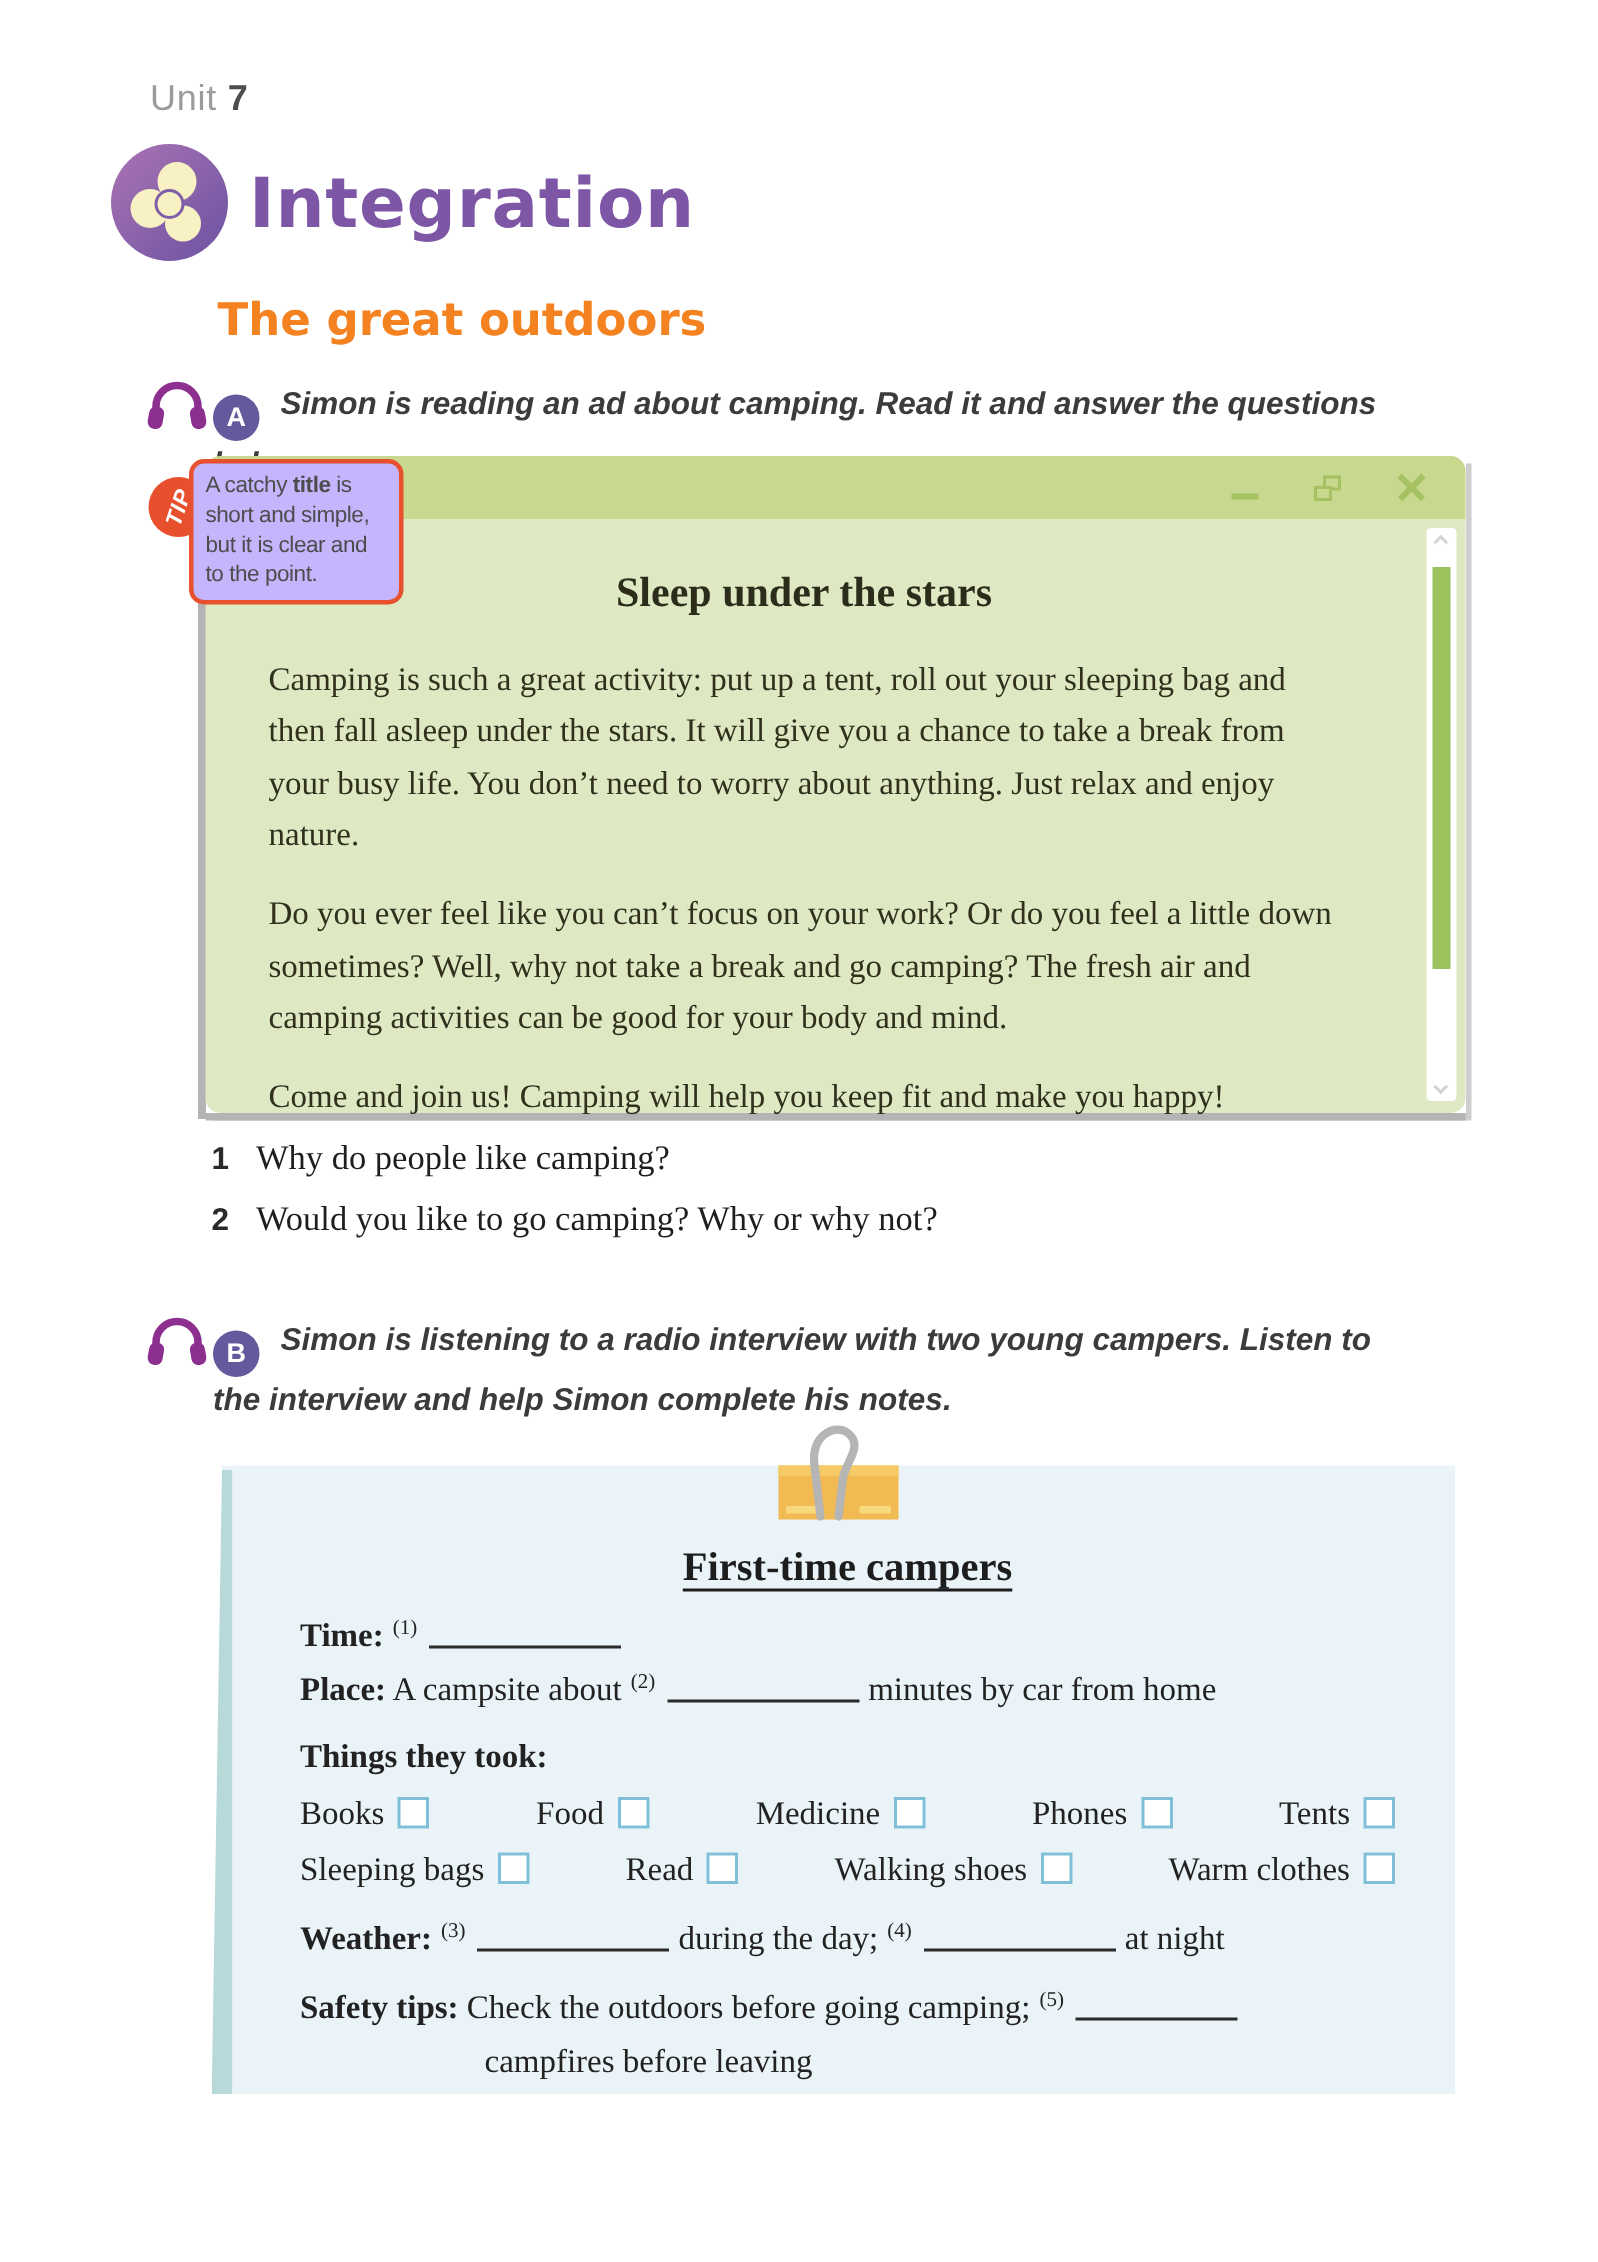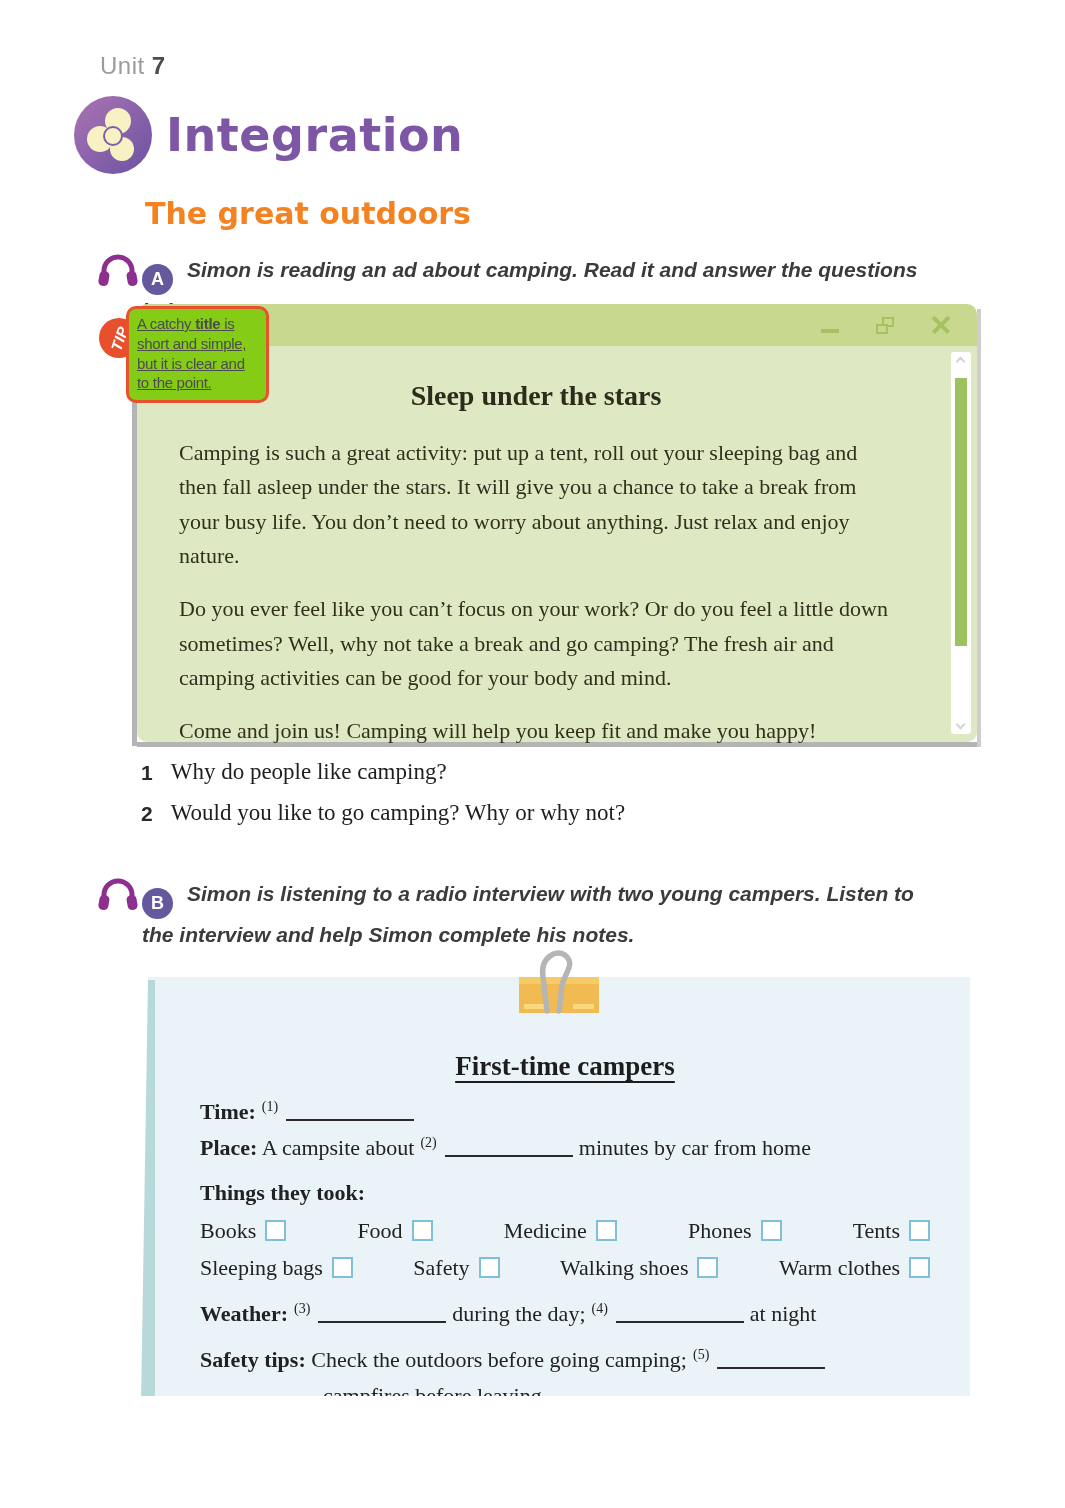--- a/index.html
+++ b/index.html
@@ -53,39 +53,39 @@
                   border-right:2px solid #d4d4d4; border-bottom:2px solid #d4d4d4; }
   .scroll-arrow.up { top:6px; transform:rotate(-135deg); }
   .scroll-arrow.down { bottom:6px; transform:rotate(45deg); }
   .scroll-thumb { position:absolute; left:4px; top:26px; width:12px; height:268px; background:#9cc25e; }
 
   
   .tip-badge { position:absolute; left:99px; top:318px; width:40px; height:40px; border-radius:50%;
                background:#e8502d; z-index:4; display:flex; align-items:center; justify-content:center; }
   .tip-badge span { color:#fff; font-family:"Liberation Sans",sans-serif; font-style:italic;
                font-weight:bold; font-size:15px; transform:rotate(-72deg); letter-spacing:.5px; }
-  .tip-box { position:absolute; left:126px; top:306px; width:143px; z-index:5; background:#84cc16;
+  .tip-box { position:absolute; left:126px; top:306px; width:143px; z-index:5; background:#c4b5fd;
              border:3px solid #e8512e; border-radius:10px; padding:5px 8px 7px;
              font-family:"Liberation Sans",sans-serif; font-size:15px; line-height:1.32; color:#4c4c4c;
-             letter-spacing:-.3px;text-decoration:underline; }
+             letter-spacing:-.3px; }
 
   
   .questions { position:absolute; left:141px; top:759px; }
   .q { display:flex; gap:18px; margin-bottom:15px; }
   .qnum { font-family:"Liberation Sans",sans-serif; font-weight:bold; font-size:21px; color:#2a2a2a;
           padding-top:2px; }
   .qtext { font-size:23px; color:#1e1e1e; }
 
   
   .card { position:absolute; left:148px; top:977px; width:822px; height:424px; background:#eaf3f7; }
   .card-accent { position:absolute; left:-7px; top:3px; bottom:-3px; width:14px; background:#b8d9d9;
                  clip-path:polygon(50% 0, 100% 0, 100% 100%, 0 100%); border-bottom-left-radius:5px; }
   .clip { position:absolute; left:50%; transform:translateX(-50%); top:-34px; }
   .card-content { position:relative; padding:0 40px 0 52px; font-size:22px; color:#222; }
-  .notes-title { margin-top:74px; text-align:center; font-weight:bold; font-size:27px; color:#1d1d1d;
+  .notes-title { margin-top:52px; text-align:center; font-weight:bold; font-size:27px; color:#1d1d1d;
                  text-decoration:underline; text-decoration-thickness:2px; text-underline-offset:6px; }
   .line { margin-top:7px; line-height:1.3; }
   .line.first { margin-top:16px; }
   .line b { font-weight:bold; }
   .gap-lg { margin-top:17px; }
   sup.ref { font-size:14px; vertical-align:8px; margin:0 2px 0 6px; }
   .blank { display:inline-block; width:128px; height:18px; border-bottom:2px solid #2b2b2b;
            margin:0 6px; vertical-align:-2px; }
   .blank.w110 { width:108px; }
   .chk-row { display:flex; justify-content:space-between; margin-top:9px; line-height:1.3; }
@@ -210,21 +210,21 @@
       <div class="chk-row">
         <span><span>Books</span><span class="checkbox"></span></span>
         <span><span>Food</span><span class="checkbox"></span></span>
         <span><span>Medicine</span><span class="checkbox"></span></span>
         <span><span>Phones</span><span class="checkbox"></span></span>
         <span><span>Tents</span><span class="checkbox"></span></span>
       </div>
 
       <div class="chk-row">
         <span><span>Sleeping bags</span><span class="checkbox"></span></span>
-        <span><span>Safety</span><span class="checkbox"></span></span>
+        <span><span>Read</span><span class="checkbox"></span></span>
         <span><span>Walking shoes</span><span class="checkbox"></span></span>
         <span><span>Warm clothes</span><span class="checkbox"></span></span>
       </div>
 
       <div class="line gap-lg">
         <b>Weather:</b><sup class="ref">(3)</sup><span class="blank"></span><span>during the day;</span><sup class="ref">(4)</sup><span class="blank"></span><span>at night</span>
       </div>
 
       <div class="line gap-lg">
         <b>Safety tips:</b>

